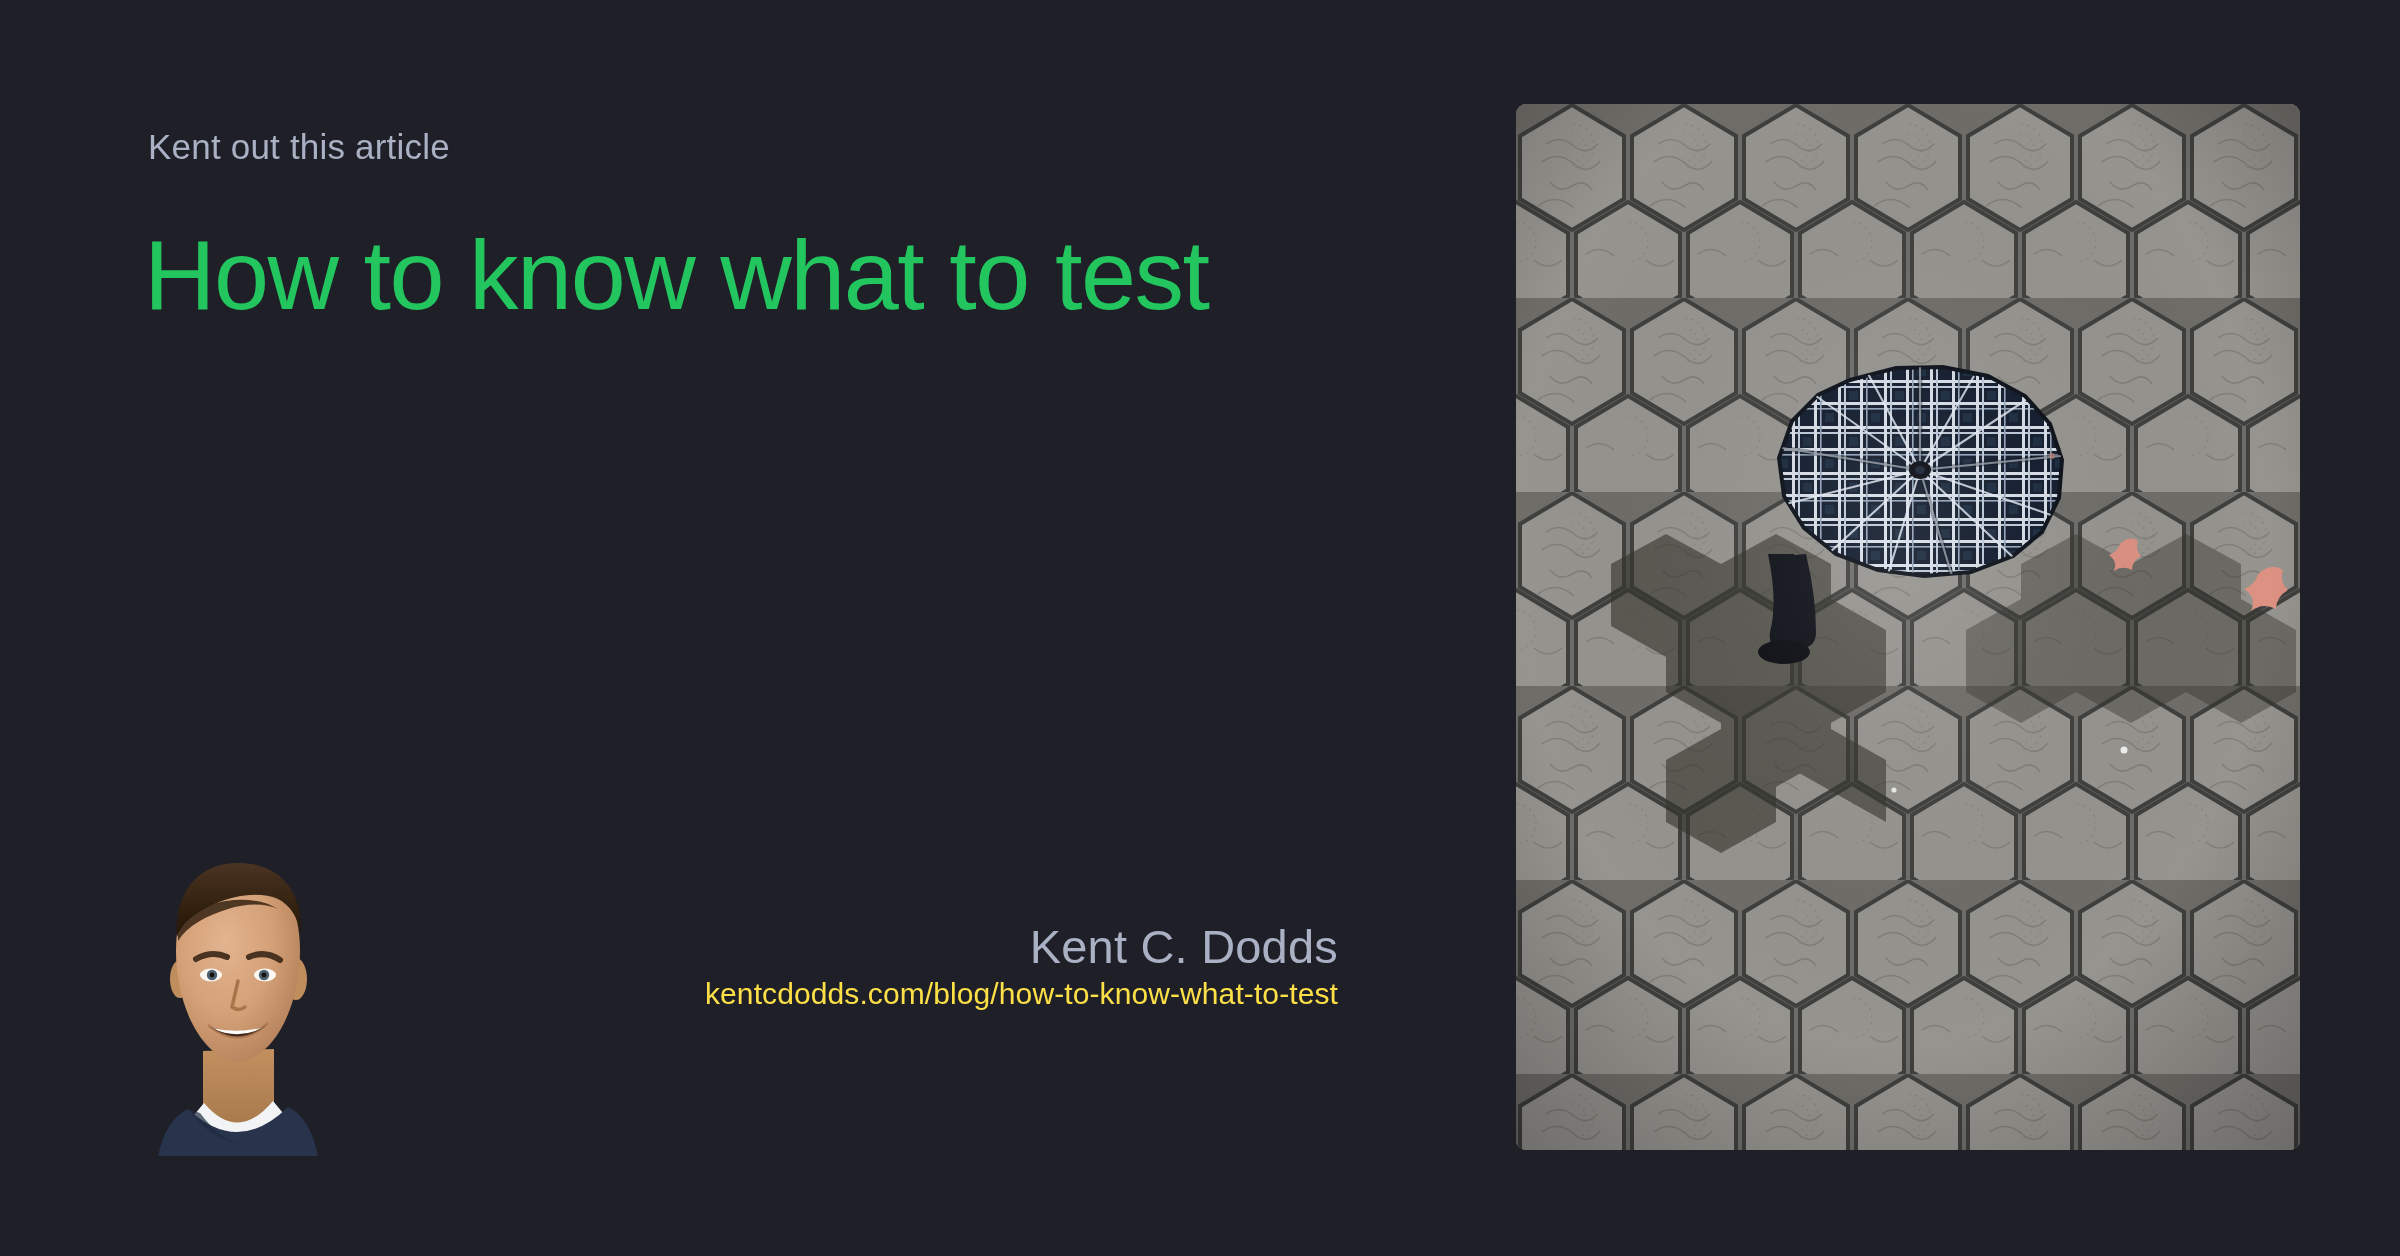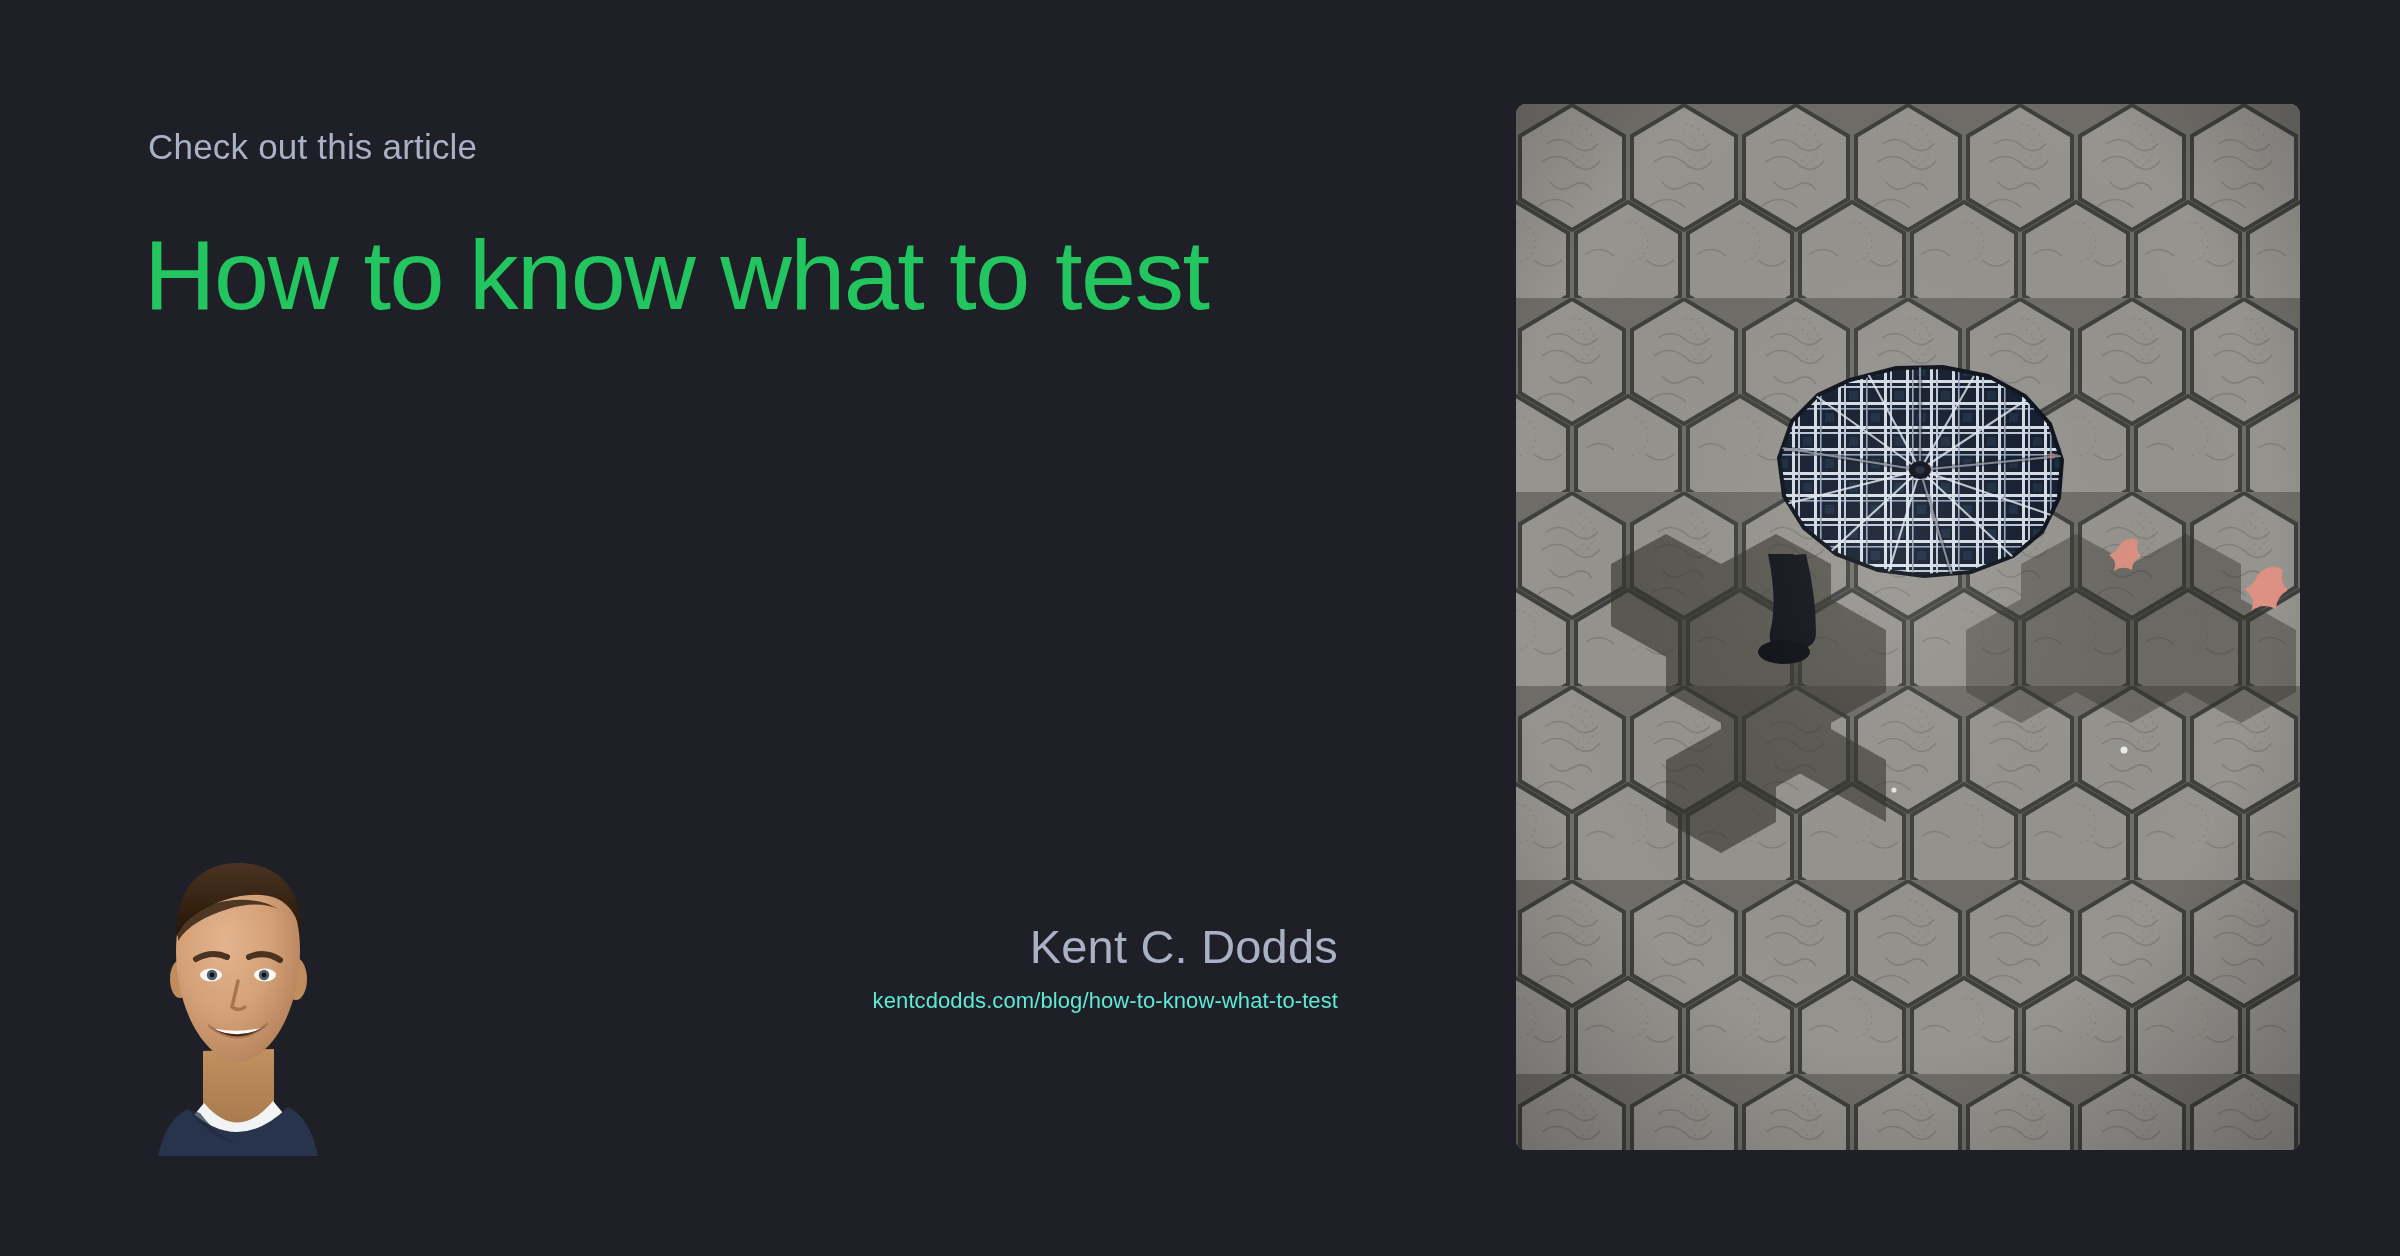--- a/index.html
+++ b/index.html
@@ -63,25 +63,25 @@
     text-align:right;
   }
   #author-name {
     font-size:47px;
     line-height:1.15;
     letter-spacing:0.2px;
     color:#aab1c4;
     white-space:nowrap;
   }
   #author-url {
-    margin-top:14px;
-    font-size:22px;
+    margin-top:2px;
+    font-size:30px;
     line-height:1.2;
     letter-spacing:0.1px;
-    color:#5eead4;
+    color:#fde047;
     white-space:nowrap;
   }
 
   
   #photo-frame {
     position:absolute;
     left:1516px; top:104px;
     width:784px; height:1046px;
     border-radius:10px;
     overflow:hidden;
@@ -89,21 +89,21 @@
   }
   #photo-frame svg { display:block; width:784px; height:1046px; }
 </style>
 </head>
 <body>
 
 <div id="card">
 
   <div id="left-column">
 
-    <div id="eyebrow">Check out this article</div>
+    <div id="eyebrow">Kent out this article</div>
 
     <div id="headline">How to know what to test</div>
 
     <div id="author-block">
 
       <div id="avatar">
         <svg viewBox="0 0 180 305" xmlns="http://www.w3.org/2000/svg" aria-hidden="true">
           <defs>
             <radialGradient id="faceShade" cx="40%" cy="38%" r="68%">
               <stop offset="0%" stop-color="#e2b48f"></stop>

